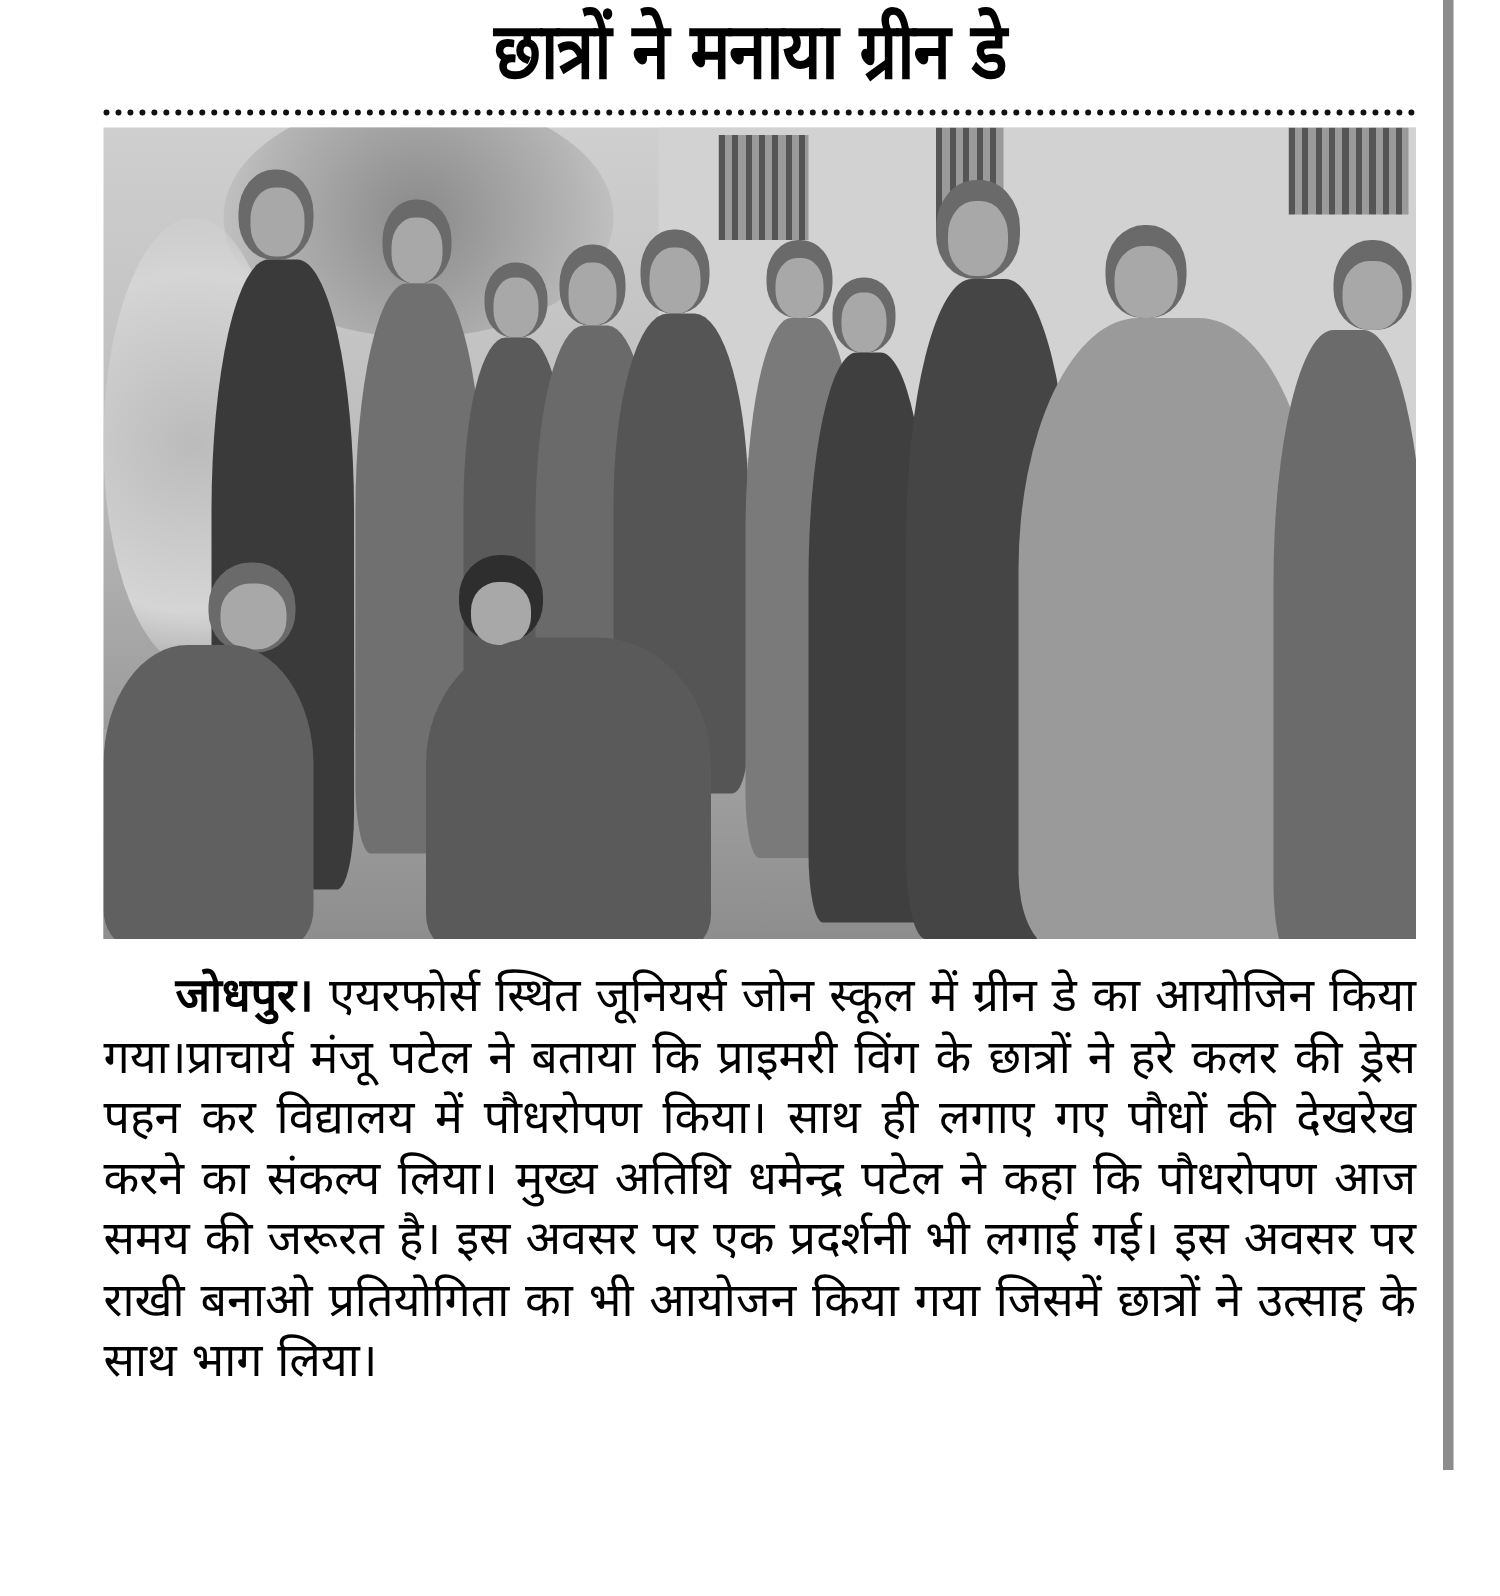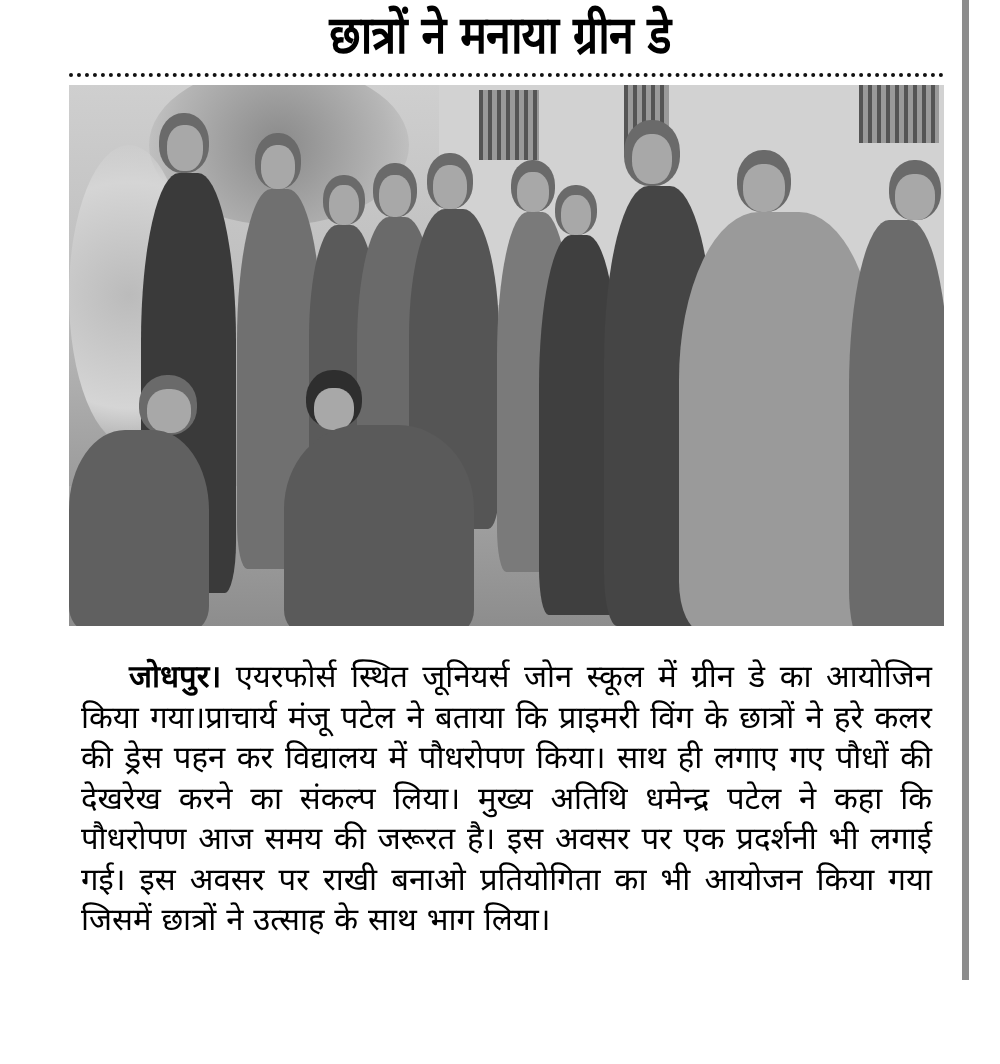--- a/index.html
+++ b/index.html
@@ -21,21 +21,21 @@
   .photo .ground { position: absolute; left: 0; bottom: 0; width: 100%; height: 140px;
                    background: linear-gradient(180deg, #a5a5a5, #8d8d8d); }
   .person { position: absolute; }
   .person .head { position: absolute; border-radius: 48% 48% 45% 45%; background: #6a6a6a; }
   .person .face { position: absolute; border-radius: 45%; background: #a8a8a8; }
   .person .body { position: absolute; border-radius: 40% 40% 12% 12%; }
 
   .article { position: absolute; left: 69px; top: 644px; width: 875px;
              font-size: 31px; line-height: 40.5px; text-align: justify; text-align-last: left; }
   .article .dateline { font-weight: bold; }
-  .article p { margin: 12px; text-indent: 48px; }
+  .article p { margin: 0; text-indent: 48px; }
 </style>
 </head>
 <body>
 
 <div class="headline">छात्रों ने मनाया ग्रीन डे</div>
 <div class="dotted-rule"></div>
 <div class="side-bar"></div>
 
 <div class="photo" aria-label="Black-and-white group photo of female students/teachers in sarees and suits standing behind a man and a woman crouching to plant a sapling">
   <div class="wall" style="left:370px;width:505px;background:#d2d2d2;"></div>

